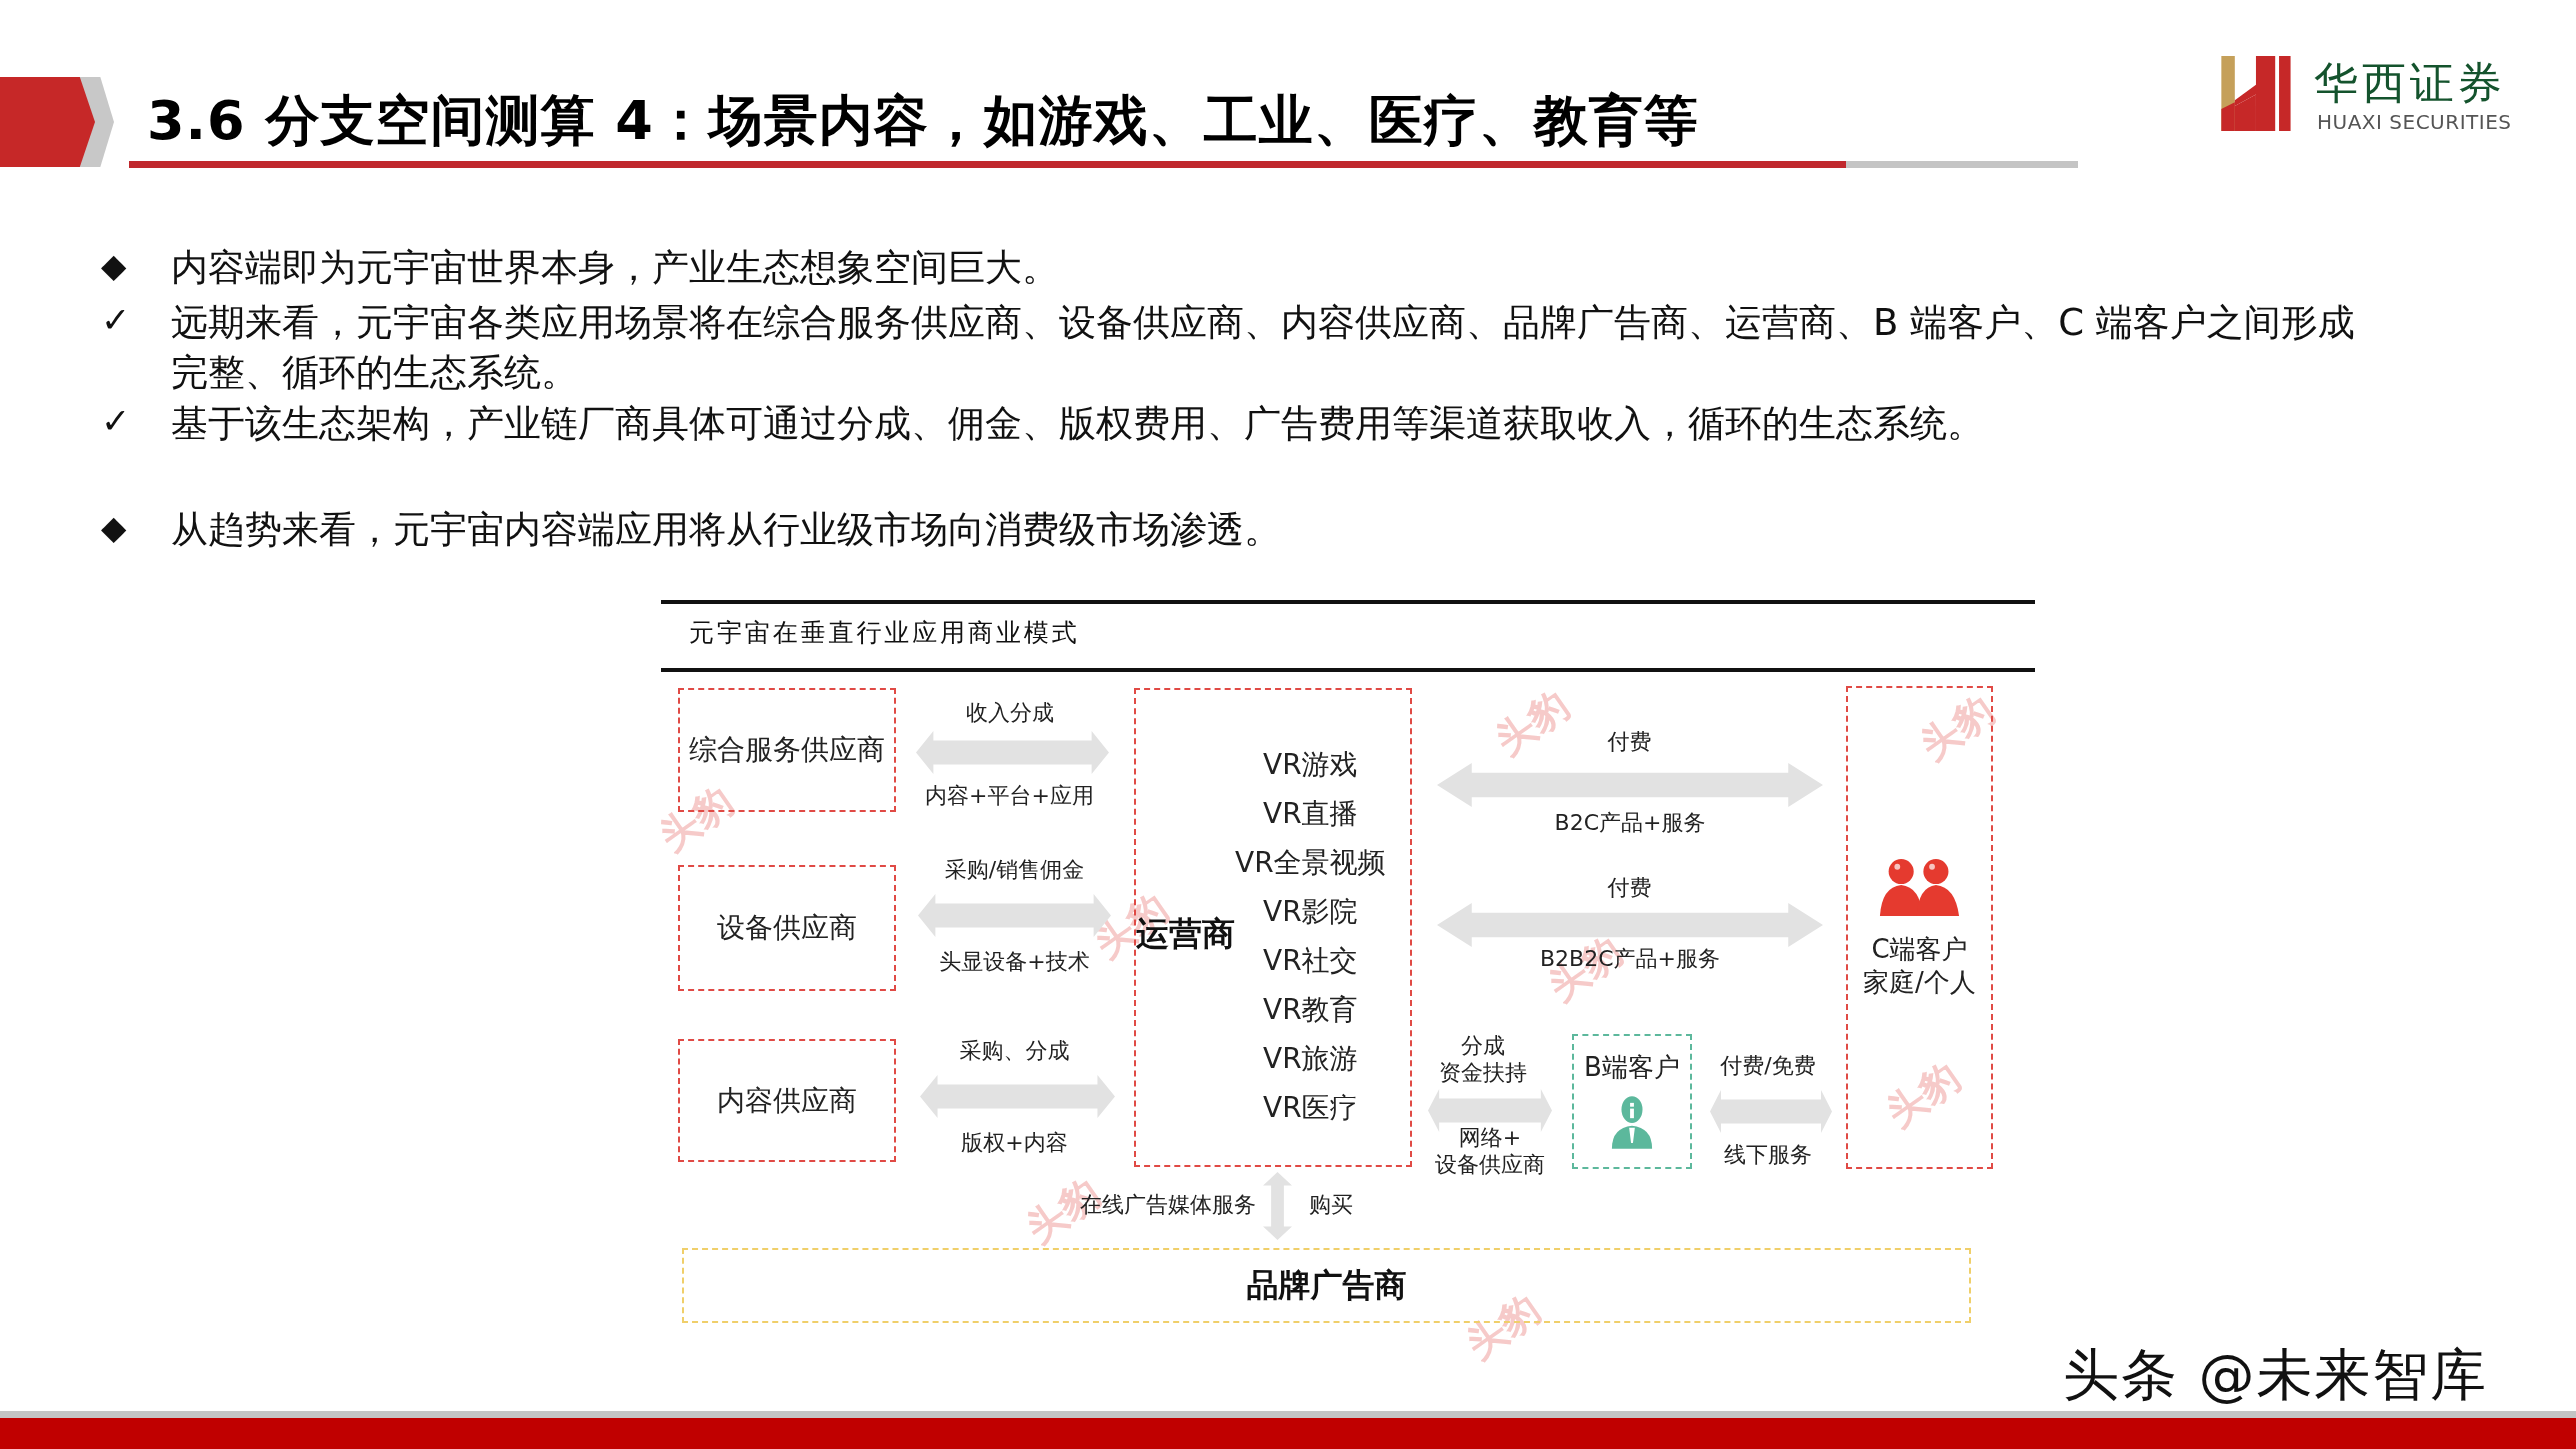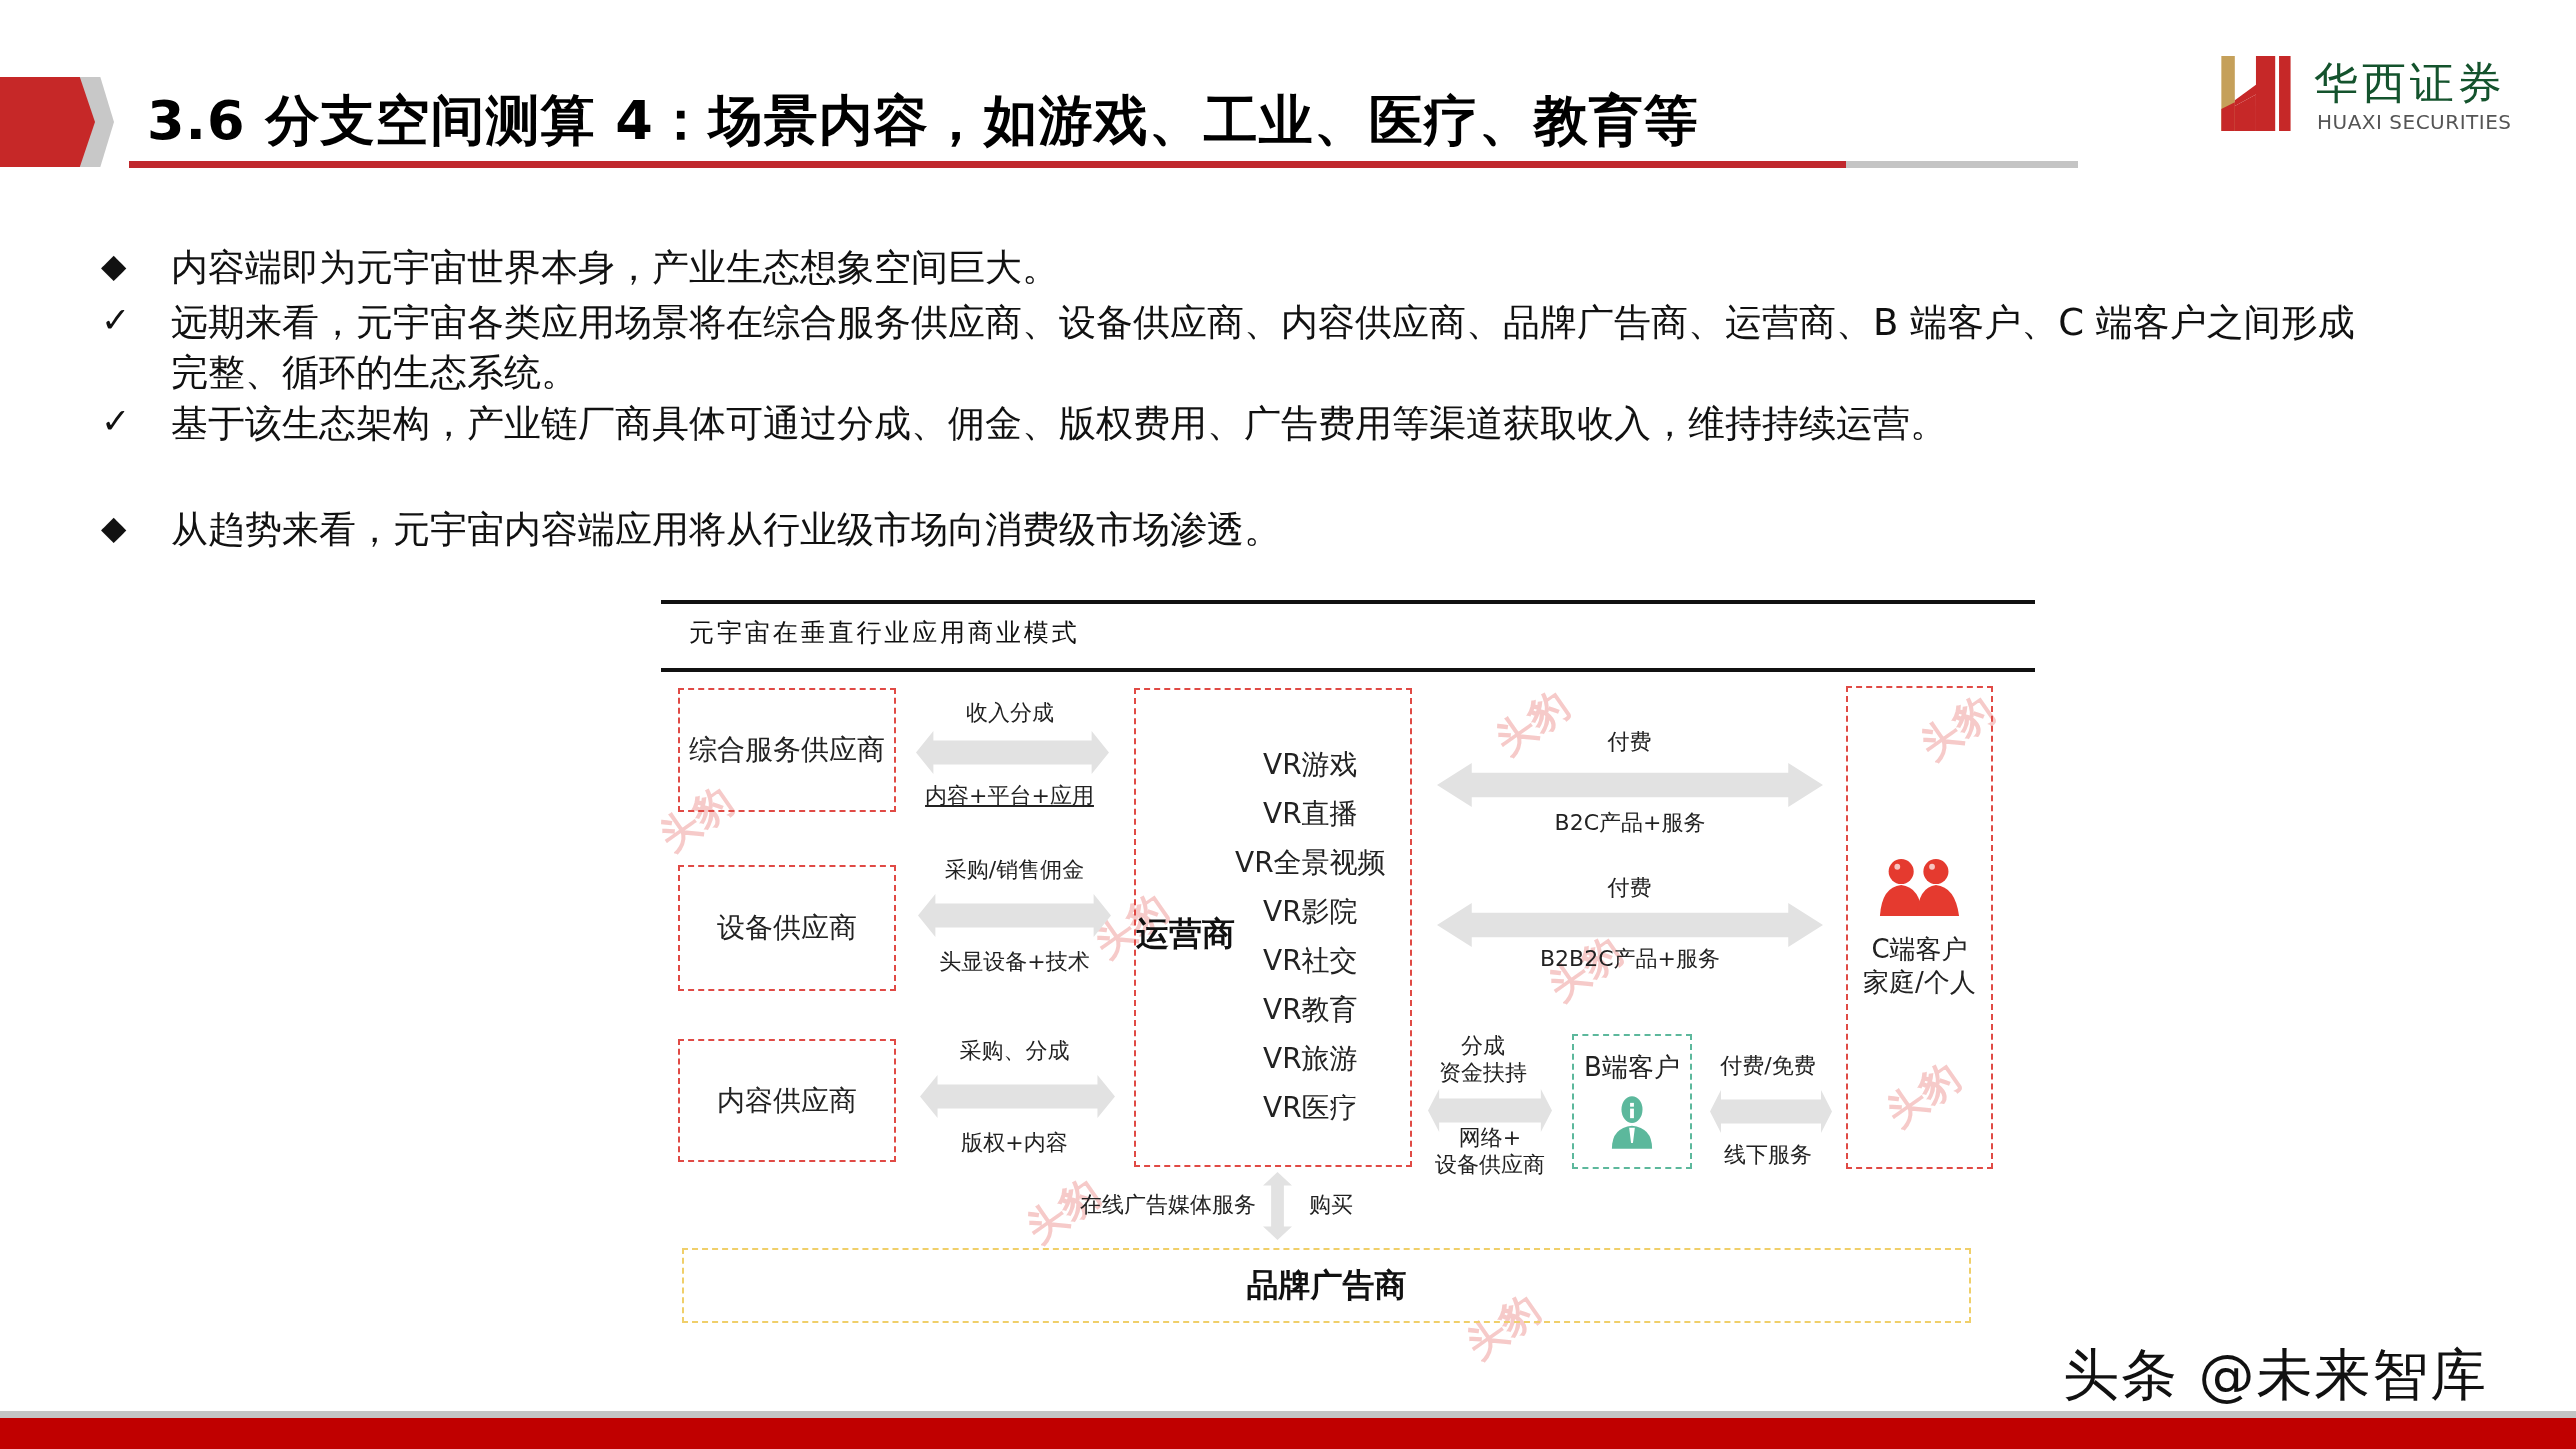--- a/index.html
+++ b/index.html
@@ -65,21 +65,21 @@
 <div class="abs logo-cn">华西证券</div>
 <div class="abs logo-en">HUAXI SECURITIES</div>
 
 <div class="abs bl" style="top:243px;">
   <span class="mk dia">◆</span><span class="tx">内容端即为元宇宙世界本身，产业生态想象空间巨大。</span>
 </div>
 <div class="abs bl" style="top:298px;">
   <span class="mk chk">✓</span><span class="tx"><span>远期来看，元宇宙各类应用场景将在综合服务供应商、设备供应商、内容供应商、品牌广告商、运营商、B 端客户、C 端客户之间形成</span><br><span>完整、循环的生态系统。</span></span>
 </div>
 <div class="abs bl" style="top:399px;">
-  <span class="mk chk">✓</span><span class="tx">基于该生态架构，产业链厂商具体可通过分成、佣金、版权费用、广告费用等渠道获取收入，维持持续运营。</span>
+  <span class="mk chk">✓</span><span class="tx">基于该生态架构，产业链厂商具体可通过分成、佣金、版权费用、广告费用等渠道获取收入，循环的生态系统。</span>
 </div>
 <div class="abs bl" style="top:505px;">
   <span class="mk dia">◆</span><span class="tx">从趋势来看，元宇宙内容端应用将从行业级市场向消费级市场渗透。</span>
 </div>
 
 <div class="abs drule" style="top:600px;"></div>
 <div class="abs dcap">元宇宙在垂直行业应用商业模式</div>
 <div class="abs drule" style="top:668px;"></div>
 
 <div class="abs wm" style="left:657px; top:792px;">头豹</div>
@@ -96,21 +96,21 @@
 </div>
 <div class="abs dbox" style="left:678px; top:865px; width:218px; height:126px;">
   <span class="boxlabel">设备供应商</span>
 </div>
 <div class="abs dbox" style="left:678px; top:1039px; width:218px; height:123px;">
   <span class="boxlabel">内容供应商</span>
 </div>
 
 <div class="abs lbl" style="left:918px; top:698px; width:184px;">收入分成</div>
 <div class="abs arrow" style="left:916px; top:731px; width:193px;"></div>
-<div class="abs lbl sm" style="left:908px; top:781px; width:203px;text-decoration:underline;">内容+平台+应用</div>
+<div class="abs lbl sm" style="left:908px; top:781px; width:203px;">内容+平台+应用</div>
 
 <div class="abs lbl" style="left:918px; top:855px; width:193px;">采购/销售佣金</div>
 <div class="abs arrow" style="left:918px; top:894px; width:193px;"></div>
 <div class="abs lbl sm" style="left:918px; top:947px; width:193px;">头显设备+技术</div>
 
 <div class="abs lbl" style="left:918px; top:1036px; width:193px;">采购、分成</div>
 <div class="abs arrow" style="left:920px; top:1075px; width:195px;"></div>
 <div class="abs lbl sm" style="left:918px; top:1128px; width:193px;">版权+内容</div>
 
 <div class="abs dbox" style="left:1134px; top:688px; width:278px; height:479px; flex-direction:row; justify-content:flex-start; padding-top:13.5px;">

